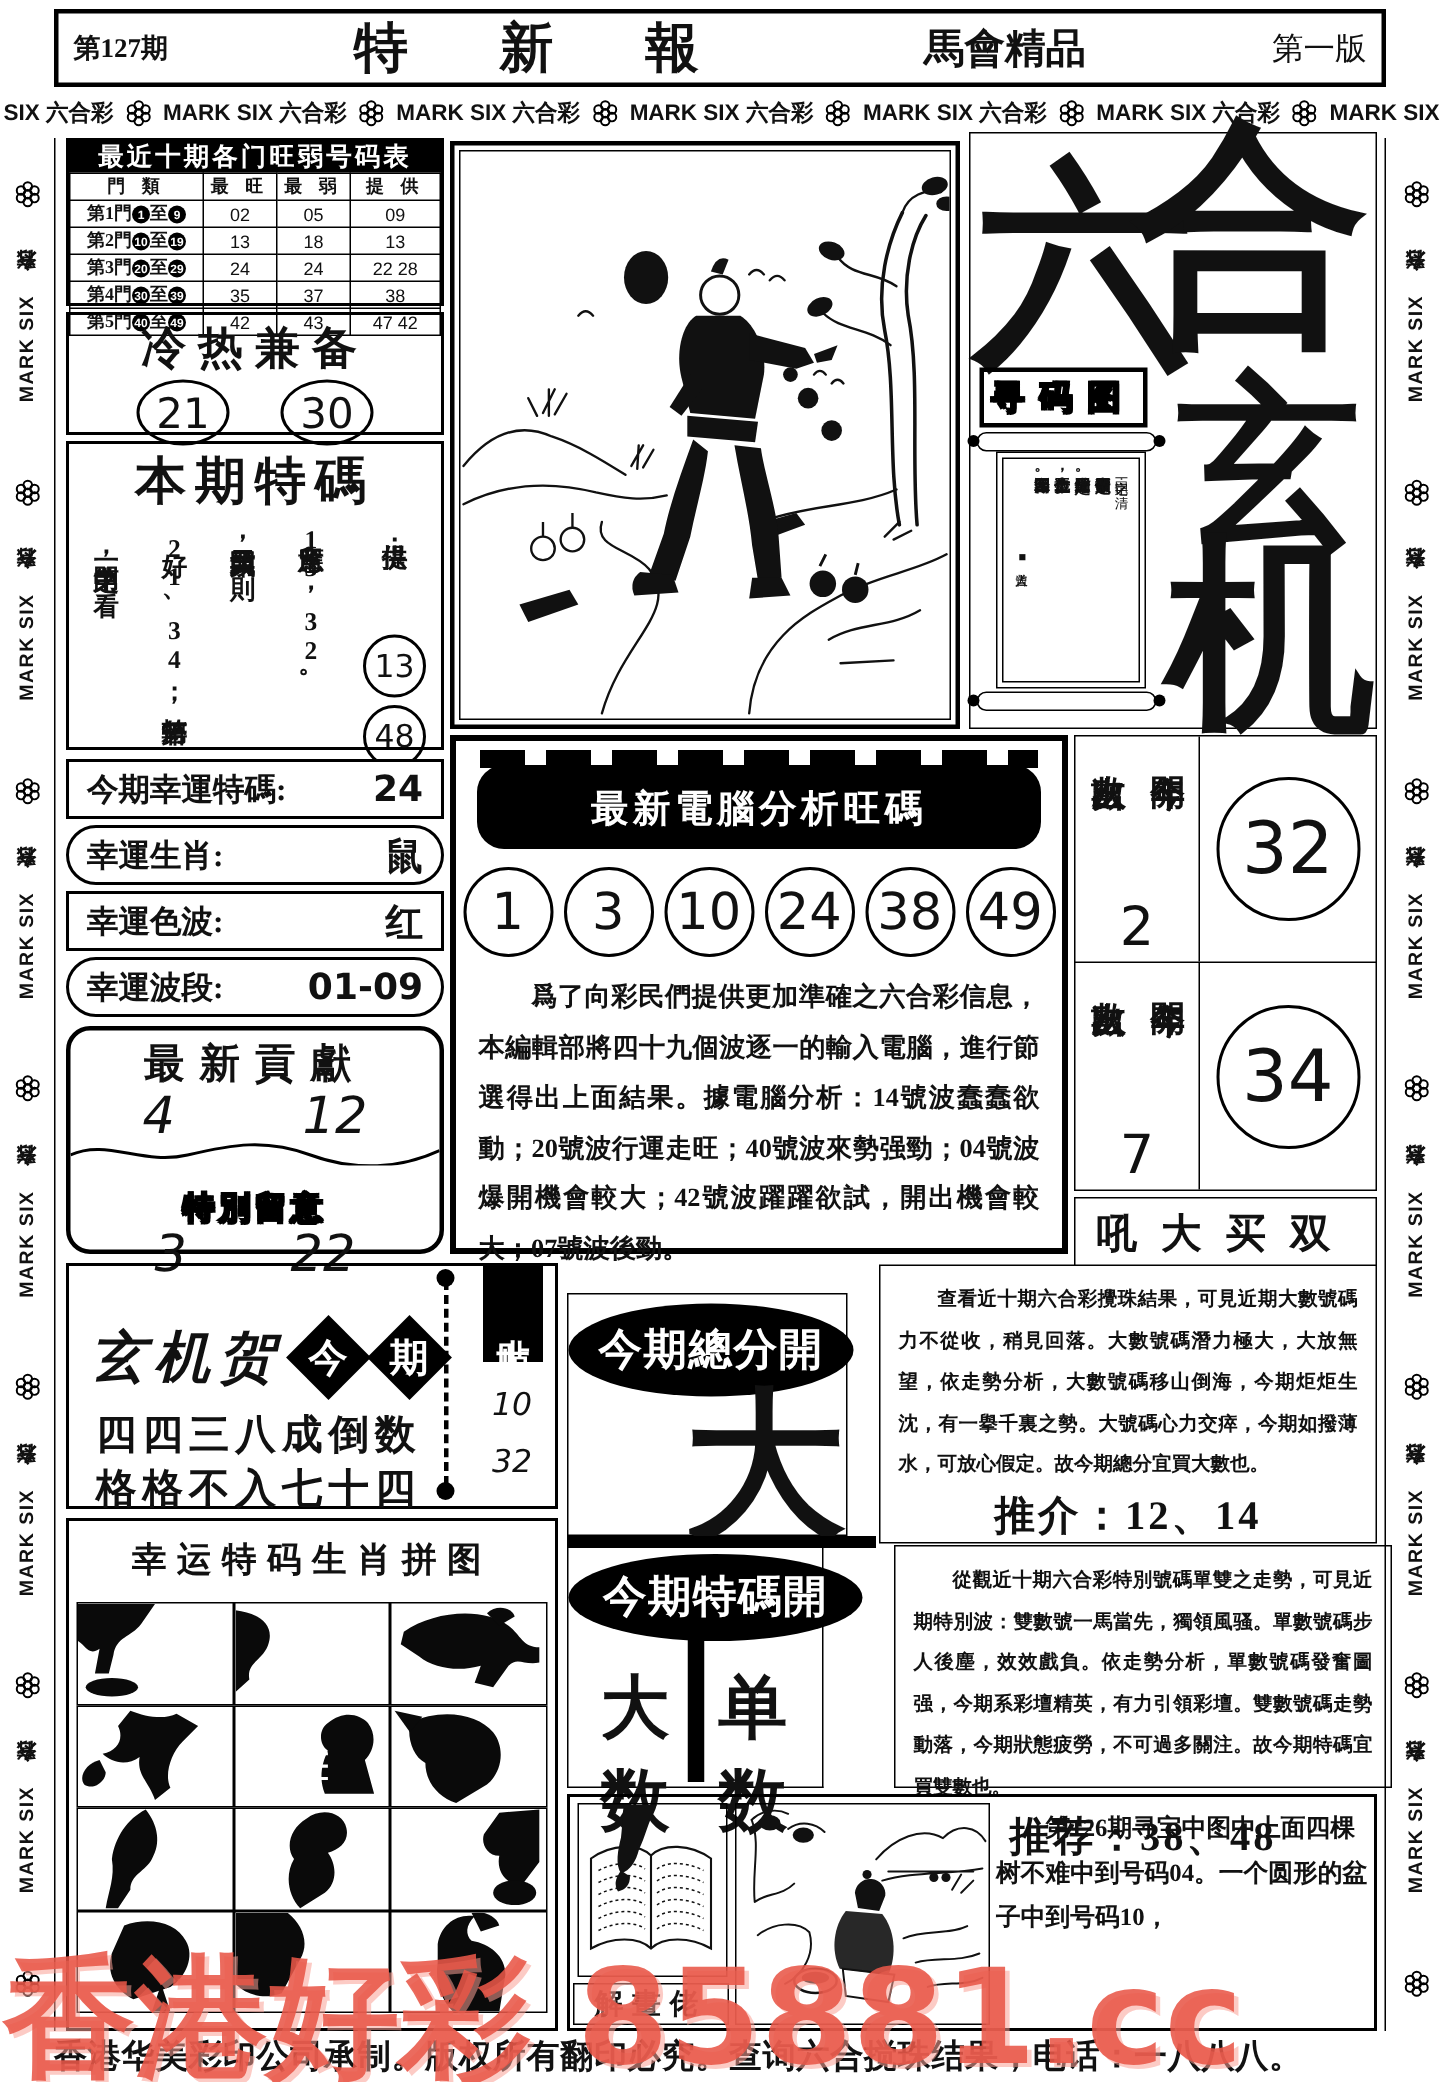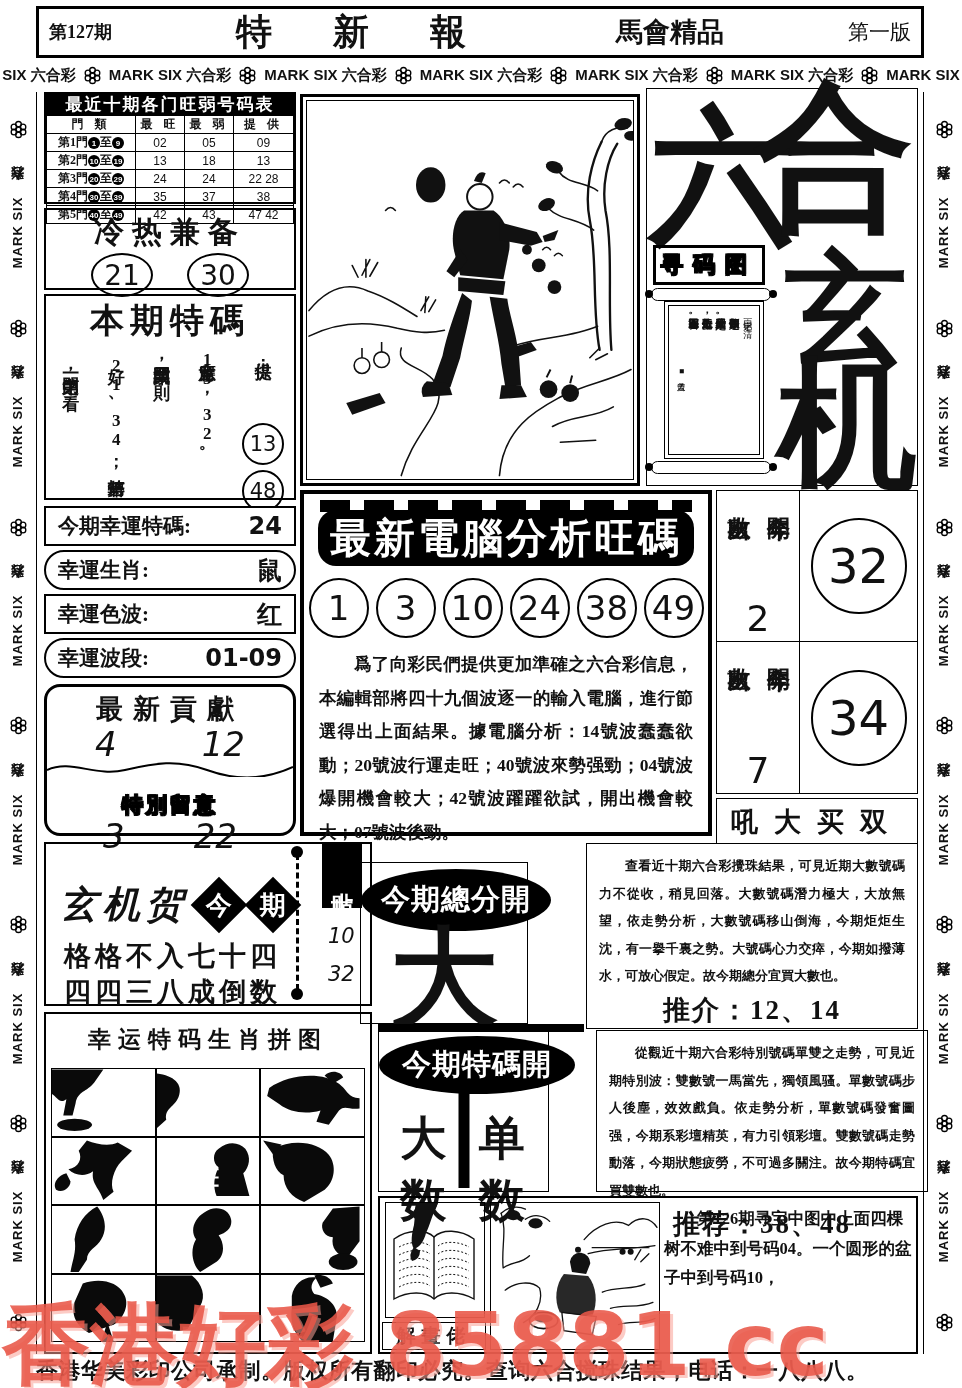--- a/index.html
+++ b/index.html
@@ -82,21 +82,21 @@
     grid-template-columns:repeat(3,1fr);grid-template-rows:repeat(4,1fr);}
   #puzzle .cell{border:1.5px solid #000;overflow:hidden;}
   #puzzle .cell svg{width:100%;height:100%;}
   
   #illus{left:300px;top:94px;width:340px;height:392px;border:3px solid #000;box-sizing:border-box;padding:3px;}
   #illus .inner{width:100%;height:100%;border:1px solid #000;box-sizing:border-box;}
   
   #compbox{left:300px;top:490px;width:412px;height:346px;border:4px solid #000;box-sizing:border-box;}
   #compbox .stripes{height:12px;margin:6px 16px 0;background:repeating-linear-gradient(90deg,#000 0 30px,#fff 30px 44px);}
   #compbox .banner{margin:-2px 14px 0;height:56px;background:#000;border-radius:18px;color:#fff;
-    display:flex;align-items:center;justify-content:center;font-size:41px;font-weight:bold;letter-spacing:3px;}
+    display:flex;align-items:center;justify-content:center;font-size:25px;font-weight:bold;letter-spacing:3px;}
   #compbox .nums{display:flex;justify-content:center;gap:7px;margin-top:12px;}
   #compbox .circ{width:56px;height:56px;font-size:34px;border-width:2.5px;}
   #compbox .para{font-size:17.5px;font-weight:bold;line-height:1.92;text-align:justify;padding:10px 15px 0;text-indent:2em;}
   
   #mast{left:646px;top:88px;width:272px;height:398px;border:1.5px solid #000;box-sizing:border-box;}
   #mast .big{position:absolute;font-weight:bold;line-height:1;}
   #mast .b0{left:2px;top:16px;font-size:146px;}
   #mast .b1{right:4px;top:-10px;font-size:158px;}
   #mast .b2{right:10px;top:160px;font-size:122px;}
   #mast .b3{right:0px;top:266px;font-size:140px;}
@@ -122,21 +122,21 @@
   .yo-left .cnt{position:absolute;bottom:4px;left:0;right:0;text-align:center;font-size:36px;font-family:"DejaVu Sans",sans-serif;line-height:1;}
   .yo-right{flex:1;display:flex;align-items:center;justify-content:center;}
   .yo-right .circ{width:92px;height:92px;font-size:48px;border-width:2.5px;}
   
   #betitle{left:716px;top:798px;width:202px;height:46px;border:1.5px solid #000;border-bottom:none;box-sizing:border-box;
     display:flex;align-items:center;justify-content:center;font-size:27px;font-weight:bold;letter-spacing:16px;white-space:nowrap;}
   #bigeven{left:586px;top:843px;width:332px;height:186px;border:1.5px solid #000;box-sizing:border-box;}
   .smallpara{font-size:13px;line-height:2.12;text-align:justify;padding:8px 12px 0;text-indent:2em;font-weight:bold;}
   .recline{font-size:27px;font-weight:bold;text-align:center;letter-spacing:2px;margin-top:2px;}
   
-  #totalopen{left:360px;top:862px;width:168px;height:162px;border:1.5px solid #000;box-sizing:border-box;text-align:center;}
+  #totalopen{left:378px;top:862px;width:187px;height:162px;border:1.5px solid #000;box-sizing:border-box;text-align:right;}
   .ellipse{margin:6px auto 0;background:#000;color:#fff;border-radius:50%;display:flex;align-items:center;justify-content:center;
     font-size:29px;font-weight:bold;width:190px;height:62px;letter-spacing:1px;}
   #totalopen .bigchar{font-size:108px;font-weight:bold;line-height:1;margin-top:-6px;}
   #thickbar{left:378px;top:1024px;width:206px;height:8px;background:#000;}
   #specopen{left:378px;top:1032px;width:171px;height:160px;border:1.5px solid #000;border-top:none;box-sizing:border-box;text-align:center;}
   #specopen .ellipse{width:196px;height:58px;font-size:29px;margin-top:4px;}
   #specopen .stem{position:absolute;left:50%;top:58px;width:11px;height:98px;background:#000;transform:translateX(-50%);}
   #specopen .duo{display:flex;justify-content:space-between;padding:14px 6px 0;}
   #specopen .duo span{font-size:46px;font-weight:bold;letter-spacing:2px;width:92px;}
   
@@ -557,22 +557,22 @@
     <div class="trow">
       <span class="brush">玄机贺</span>
       <span class="diamond">
           <span>今</span>
         </span>
       <span class="diamond">
           <span>期</span>
         </span>
     </div>
     <div class="poem">
+      <div>四四三八成倒数</div>
       <div>格格不入七十四</div>
-      <div>四四三八成倒数</div>
     </div>
     <div class="dash abs"></div>
     <div class="dot abs" style="top:2px"></div>
     <div class="dot abs" style="top:144px"></div>
     <div class="tag abs">
         <span class="vt">贴士</span>
       </div>
     <div class="tip abs" style="top:80px">10</div>
     <div class="tip abs" style="top:118px">32</div>
   </div>

